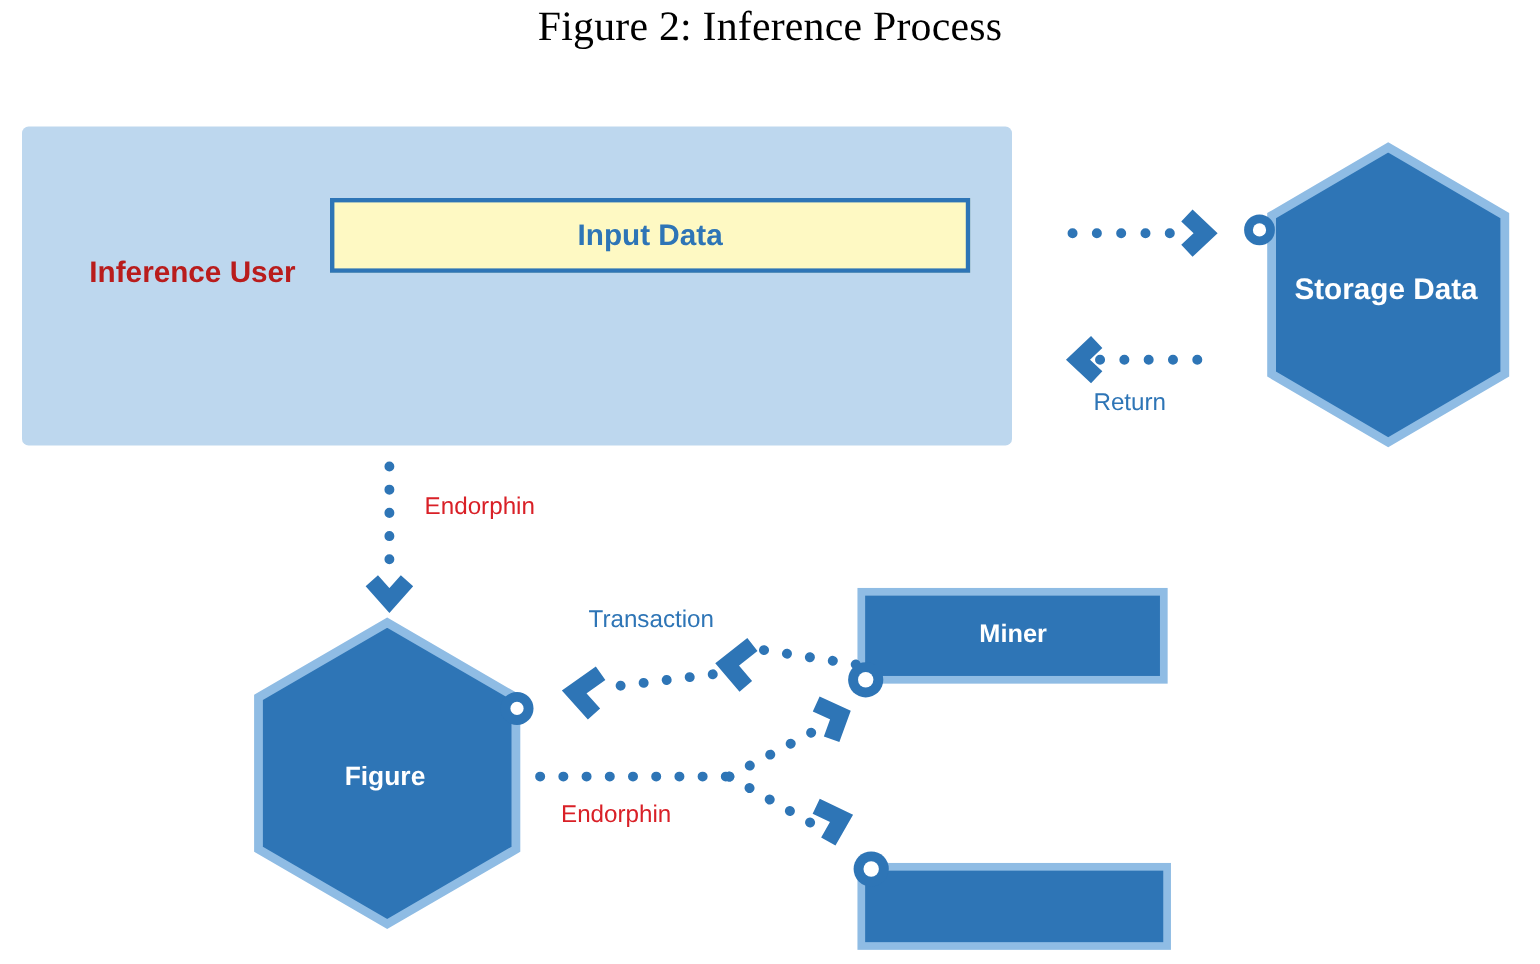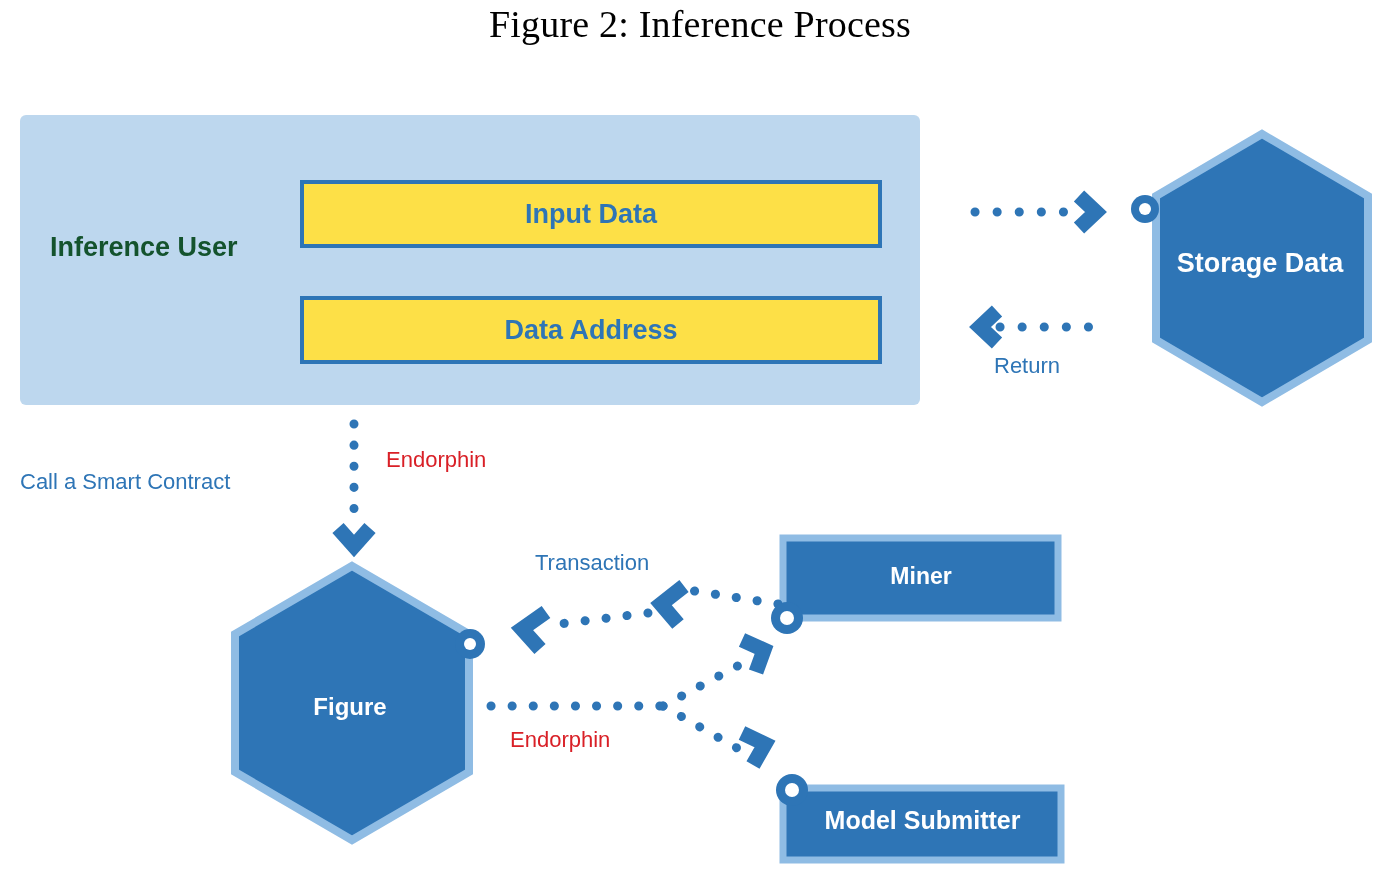--- a/index.html
+++ b/index.html
@@ -50,28 +50,29 @@
     width: 900px;
     height: 290px;
     background: #BDD7EE;
     border-radius: 6px;
   }
   #inference-user-label {
     position: absolute;
     left: 50px;
     top: 232px;
     width: 250px;
+    text-align: center;
     font-size: 27px;
     font-weight: bold;
-    color: #14532d;
+    color: #b91c1c;
     letter-spacing: 0px;
   }
   .data-box {
     position: absolute;
-    background: #fde047;
+    background: #fef9c3;
     border: 4px solid #2E75B6;
     box-sizing: border-box;
     display: flex;
     align-items: center;
     justify-content: center;
   }
   .data-box span {
     font-size: 27px;
     font-weight: bold;
     color: #2E75B6;
@@ -207,35 +208,31 @@
   <div class="html-layer">
 
     <div id="user-panel"></div>
 
     <div id="inference-user-label">Inference User</div>
 
     <div id="box-input-data" class="data-box">
       <span>Input Data</span>
     </div>
 
-    <div id="box-data-address" class="data-box">
-      <span>Data Address</span>
-    </div>
 
     <div class="node-label" id="storage-layer-label">Storage Data</div>
 
     <div class="node-label" id="block-label">Figure</div>
 
     <div class="node-label" id="miner-label">Miner</div>
 
-    <div class="node-label" id="model-submitter-label">Model Submitter</div>
 
     <div class="annot" id="annot-return">Return</div>
 
-    <div class="annot" id="annot-initiate"><br><span>Call a Smart Contract</span></div>
+    <div class="annot" id="annot-initiate"><br></div>
 
     <div class="annot red" id="annot-endorphin-top">Endorphin</div>
 
     <div class="annot" id="annot-verification">Transaction</div>
 
     <div class="annot red" id="annot-endorphin-bottom">Endorphin</div>
   </div>
 </div>
 
 </body></html>

